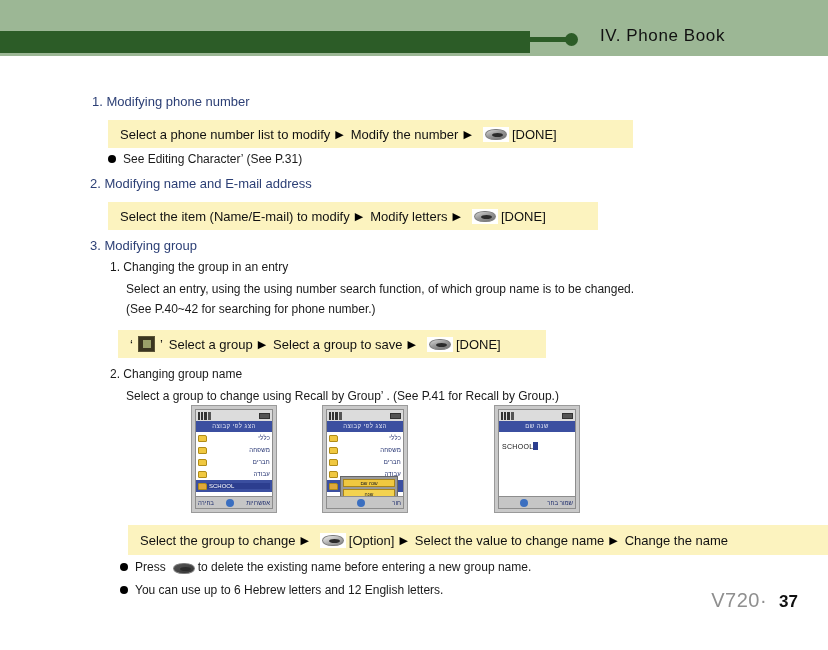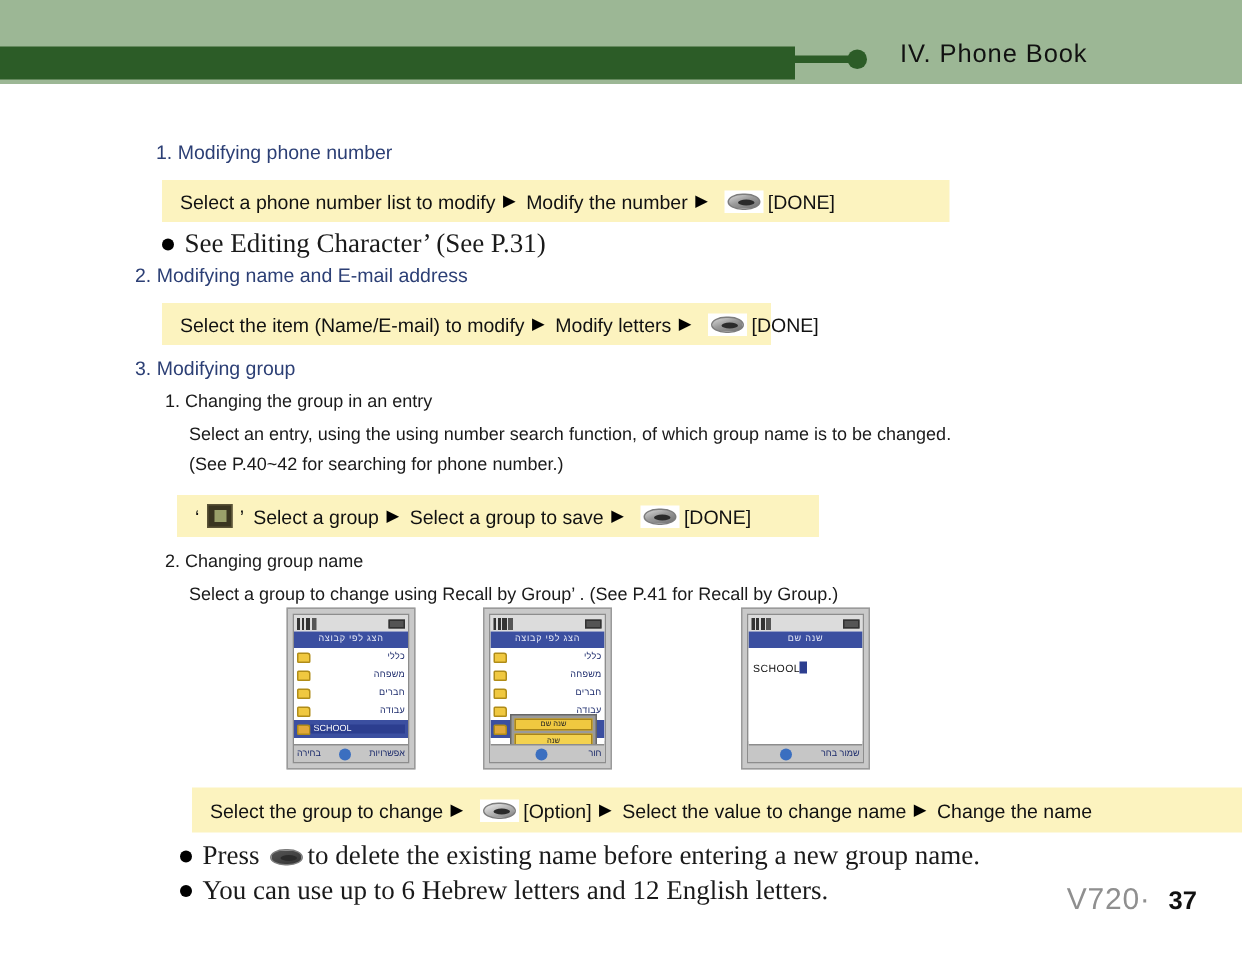--- a/index.html
+++ b/index.html
@@ -63,26 +63,25 @@
     white-space: nowrap;
   }
   .body-text {
     position: absolute;
     font-size: 12px;
     color: #1a1a1a;
     white-space: nowrap;
   }
   .note-line {
     position: absolute;
-    font-size: 18px;
+    font-size: 12px;
     color: #1a1a1a;
     white-space: nowrap;
     display: flex;
     align-items: center;
-    font-family: Liberation Serif, serif;
   }
   .bullet {
     display: inline-block;
     width: 8px; height: 8px;
     border-radius: 50%;
     background: #000;
     margin-right: 7px;
     flex: 0 0 auto;
   }
 
@@ -347,21 +346,21 @@
 
 <div class="header">
   <div class="header-darkbar"></div>
   <div class="header-stem"></div>
   <div class="header-dot"></div>
   <div class="header-title">IV. Phone Book</div>
 </div>
 
 <div class="page">
 
-  <div class="sec-title" style="left:104px; top:38px;">
+  <div class="sec-title" style="left:92px; top:38px;">
     <span>1.</span>
     <span>Modifying phone number</span>
   </div>
 
   <div class="step-box" style="left:108px; top:64px; width:525px; height:28px;">
     <span class="txt">Select a phone number list to modify</span>
     <span class="arrow">▶</span>
     <span class="txt">Modify the number</span>
     <span class="arrow">▶</span>
     <span class="key-icon">
@@ -373,21 +372,21 @@
   <div class="note-line" style="left:108px; top:96px;">
     <span class="bullet"></span>
     <span>See  Editing Character’ (See P.31)</span>
   </div>
 
   <div class="sec-title" style="left:90px; top:120px;">
     <span>2.</span>
     <span>Modifying name and E-mail address</span>
   </div>
 
-  <div class="step-box" style="left:108px; top:146px; width:406px; height:28px;">
+  <div class="step-box" style="left:108px; top:146px; width:490px; height:28px;">
     <span class="txt">Select the item (Name/E-mail) to modify</span>
     <span class="arrow">▶</span>
     <span class="txt">Modify letters</span>
     <span class="arrow">▶</span>
     <span class="key-icon">
         <span class="blob"></span>
       </span>
     <span class="txt">[DONE]</span>
   </div>
 

